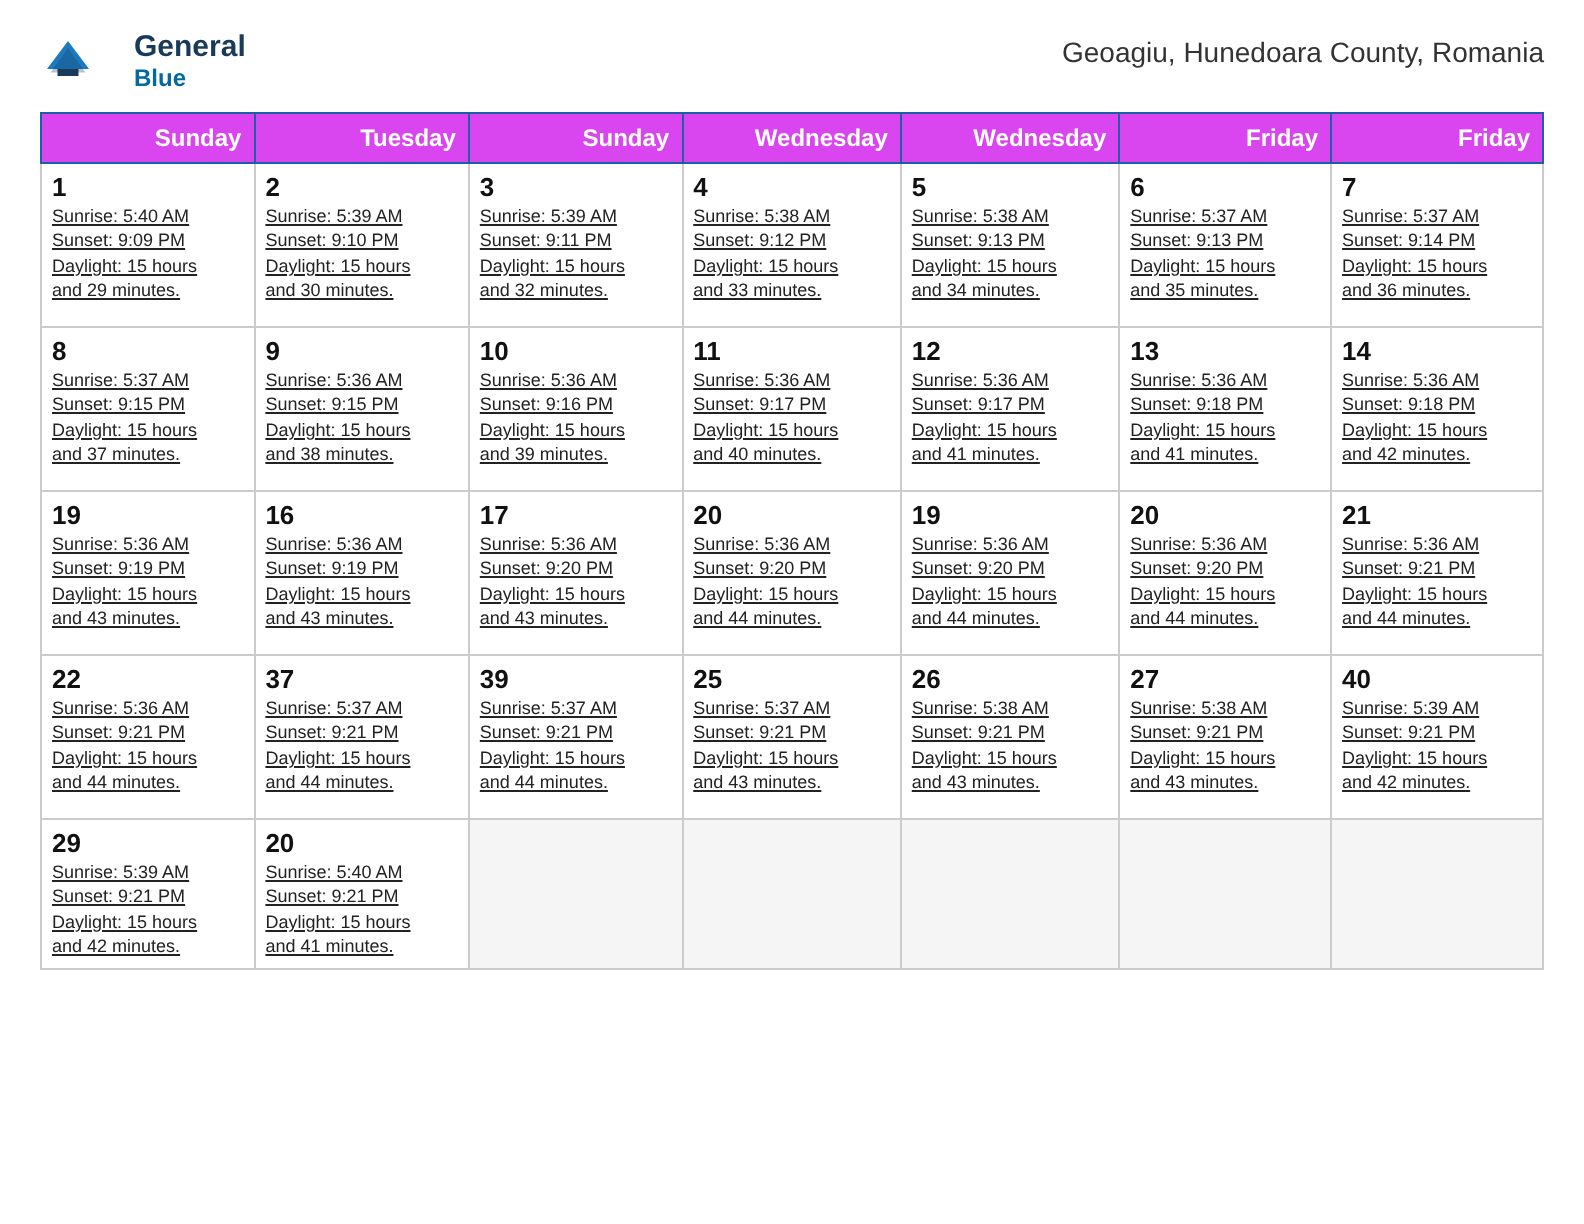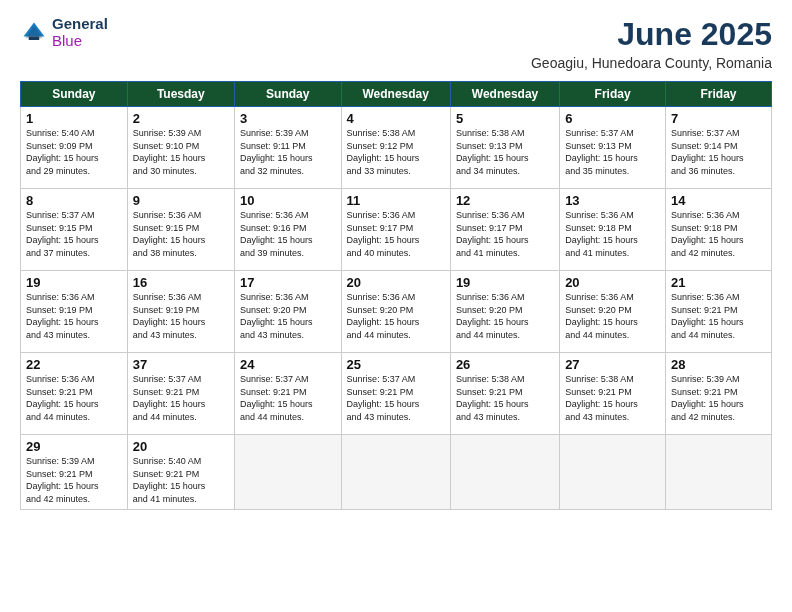--- a/index.html
+++ b/index.html
@@ -18,21 +18,21 @@
     }
     .header-area {
       display: flex;
       justify-content: space-between;
       align-items: flex-start;
       margin-bottom: 10px;
     }
     .logo {
       display: flex;
       align-items: center;
-      gap: 4px;
+      gap: 19px;
     }
     .logo-icon {
       width: 28px;
       height: 28px;
     }
     .title-area {
       text-align: right;
     }
     .month-title {
       font-size: 32px;
@@ -43,26 +43,26 @@
       font-size: 14px;
       color: #333;
       margin-top: 2px;
     }
     .calendar {
       width: 100%;
       border-collapse: collapse;
       border: 1px solid #ccc;
     }
     .calendar th {
-      background: #14532d;
+      background: #d946ef;
       color: #fff;
       font-size: 12px;
       font-weight: bold;
       padding: 5px 6px;
-      text-align: center;
+      text-align: right;
       border: 1px solid #1a5fa8;
     }
     .calendar td {
       vertical-align: top;
       border: 1px solid #ccc;
       padding: 4px 5px;
       font-size: 9.5px;
       color: #222;
       width: 113px;
       height: 82px;
@@ -75,43 +75,43 @@
       font-size: 13px;
       font-weight: bold;
       color: #111;
       display: block;
       margin-bottom: 1px;
     }
     .day-info {
       font-size: 9px;
       line-height: 1.4;
       color: #222;
+      text-decoration: underline;
     }
     .last-row td {
       height: 70px;
     }
   </style>
 </head>
 <body>
 
 <div class="page">
   <div class="header-area">
     <div class="logo">
       <svg class="logo-icon" viewBox="0 0 32 32">
         <polygon points="16,4 28,20 4,20" fill="#1a7abf"></polygon>
         <polygon points="16,8 26,22 6,22" fill="#1a3a5c" opacity="0.3"></polygon>
         <rect x="10" y="20" width="12" height="4" fill="#1a3a5c"></rect>
       </svg>
       <div>
         <div style="font-size:15px;font-weight:bold;color:#1a3a5c;line-height:1.1;">General</div>
-        <div style="font-size:15px;font-weight:normal;color:#a21caf;line-height:1.1;">Blue</div>
+        <div style="font-size:12px;font-weight:bold;color:#0369a1;line-height:1.1;">Blue</div>
       </div>
     </div>
     <div class="title-area">
-      <div class="month-title">June 2025</div>
       <div class="location-title">Geoagiu, Hunedoara County, Romania</div>
     </div>
   </div>
 
   <table class="calendar">
     <thead>
       <tr>
       <th>Sunday</th>
           <th>Tuesday</th>
           <th>Sunday</th>
@@ -284,21 +284,21 @@
 and 44 minutes.</div>
           </td>
           <td>
             <span class="day-num">37</span>
             <div class="day-info" style="white-space: pre-line;">Sunrise: 5:37 AM
 Sunset: 9:21 PM
 Daylight: 15 hours
 and 44 minutes.</div>
           </td>
           <td>
-            <span class="day-num">24</span>
+            <span class="day-num">39</span>
             <div class="day-info" style="white-space: pre-line;">Sunrise: 5:37 AM
 Sunset: 9:21 PM
 Daylight: 15 hours
 and 44 minutes.</div>
           </td>
           <td>
             <span class="day-num">25</span>
             <div class="day-info" style="white-space: pre-line;">Sunrise: 5:37 AM
 Sunset: 9:21 PM
 Daylight: 15 hours
@@ -312,21 +312,21 @@
 and 43 minutes.</div>
           </td>
           <td>
             <span class="day-num">27</span>
             <div class="day-info" style="white-space: pre-line;">Sunrise: 5:38 AM
 Sunset: 9:21 PM
 Daylight: 15 hours
 and 43 minutes.</div>
           </td>
           <td>
-            <span class="day-num">28</span>
+            <span class="day-num">40</span>
             <div class="day-info" style="white-space: pre-line;">Sunrise: 5:39 AM
 Sunset: 9:21 PM
 Daylight: 15 hours
 and 42 minutes.</div>
           </td>
         </tr>
         <tr class="last-row">
           <td>
             <span class="day-num">29</span>
             <div class="day-info" style="white-space: pre-line;">Sunrise: 5:39 AM

